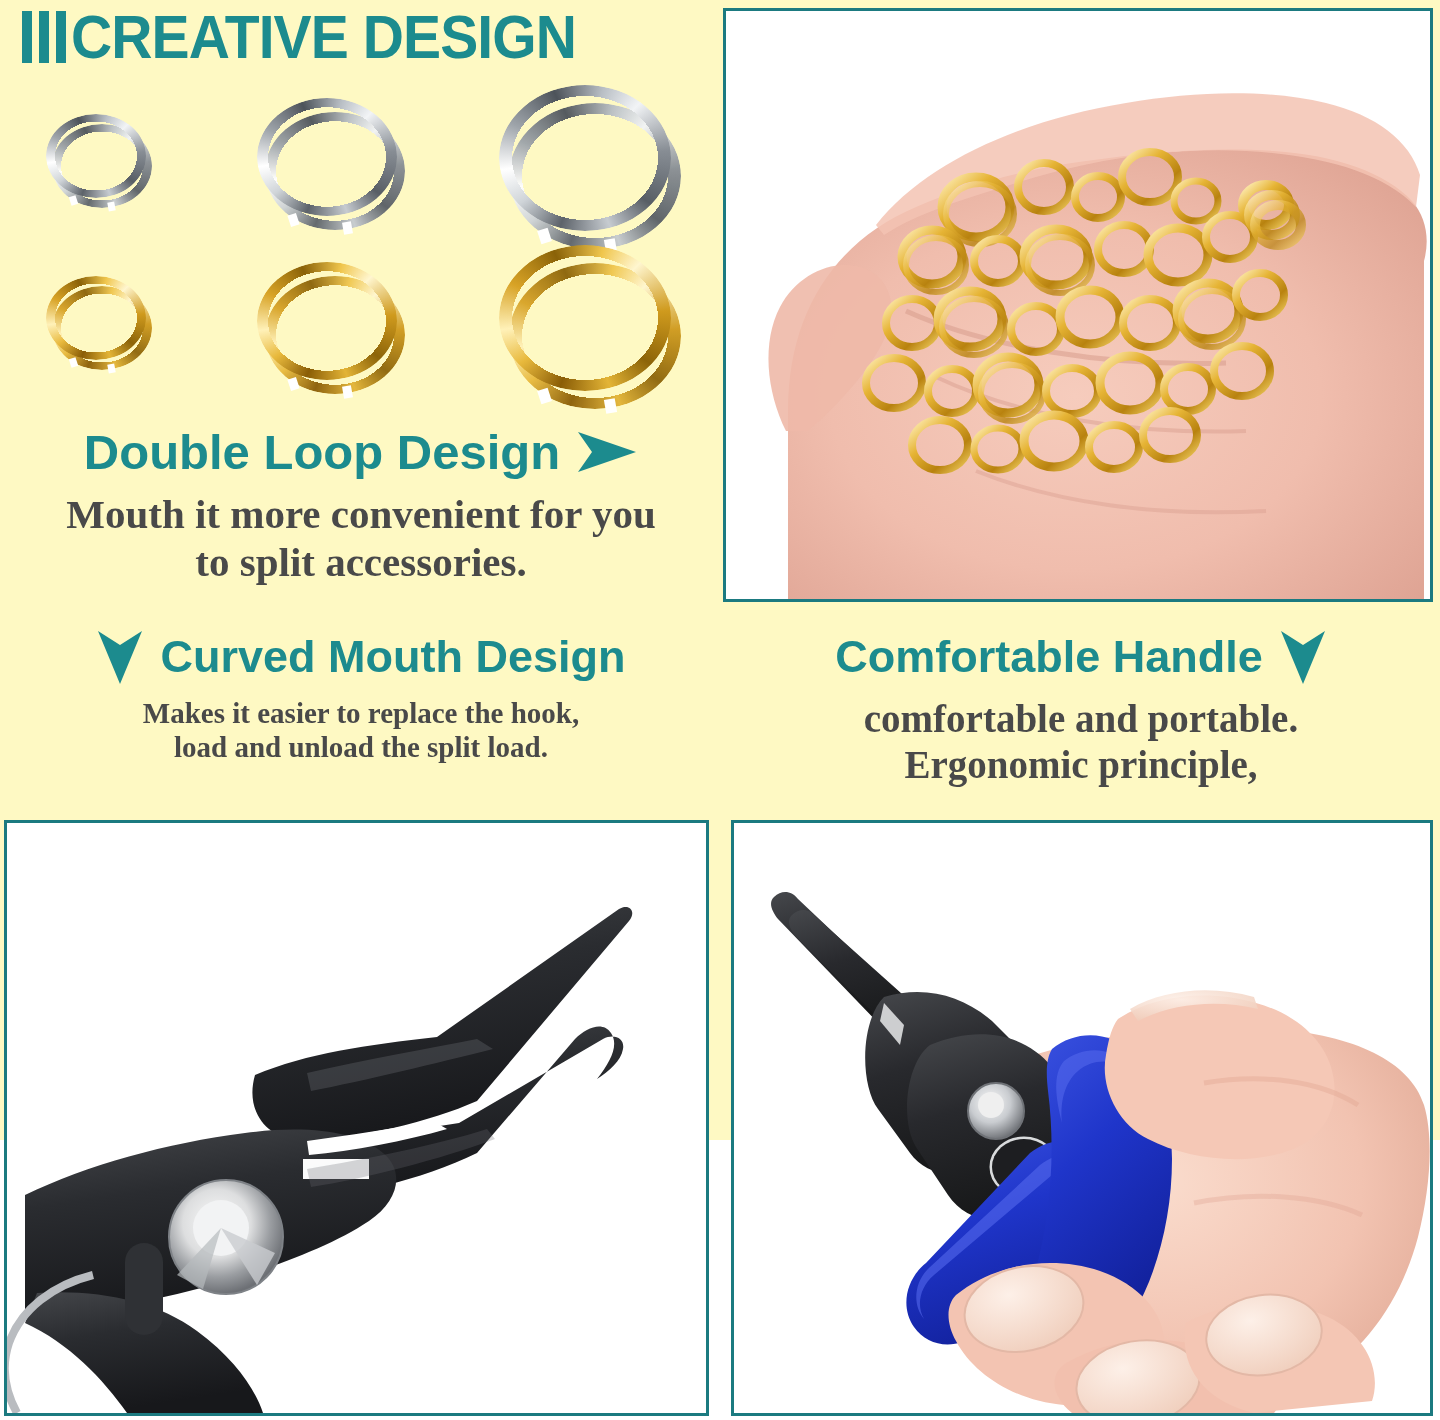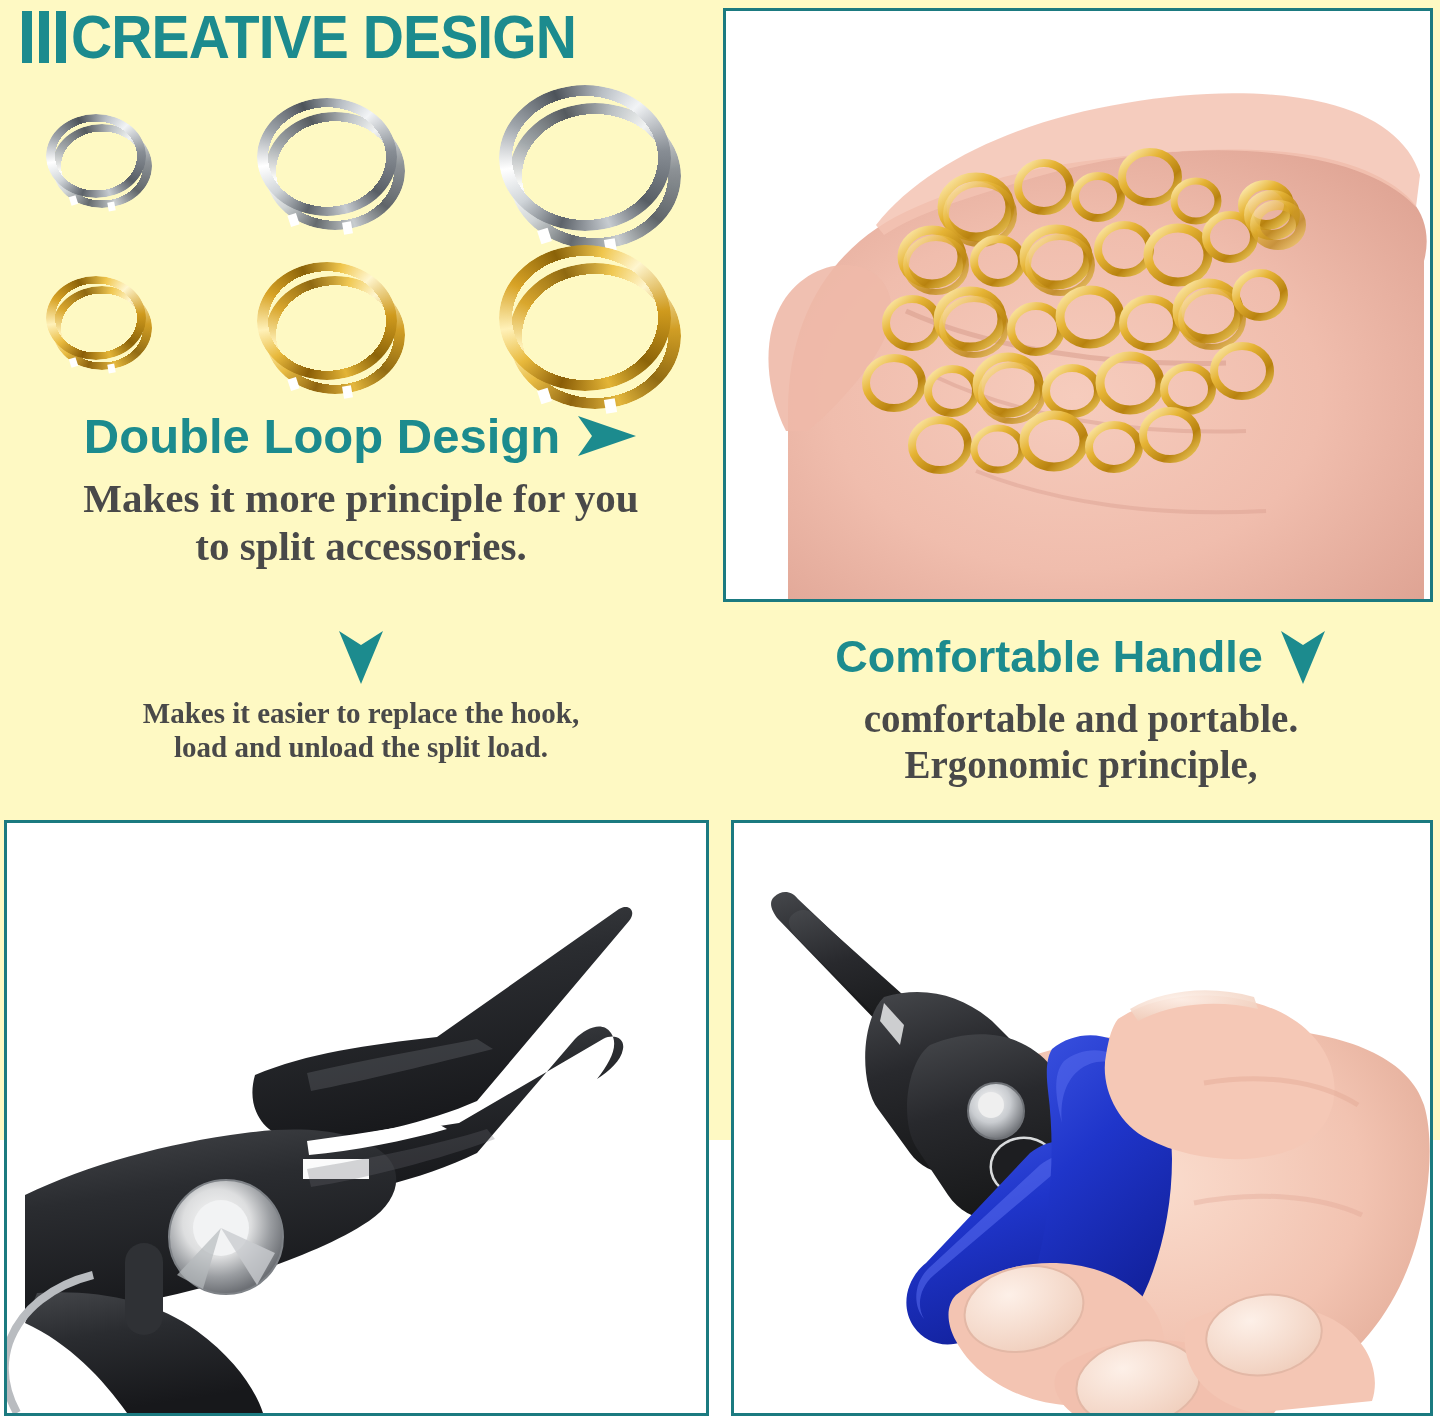--- a/index.html
+++ b/index.html
@@ -89,21 +89,21 @@
     white-space:nowrap;
   }
   .feat-body {
     font-family:"Liberation Serif", serif;
     font-weight:bold;
     color:#494949;
     text-align:center;
     line-height:1.18;
   }
 
-  #feature-double-loop { left:0px;  top:408px; width:722px; }
+  #feature-double-loop { left:0px;  top:424px; width:722px; }
   #feature-double-loop .feat-head { font-size:49px; justify-content:center; }
   #feature-double-loop .feat-body { font-size:41px; margin-top:10px; padding:0 14px; }
 
   #feature-curved { left:0px;   top:628px; width:722px; }
   #feature-curved .feat-head { font-size:45px; }
   #feature-curved .feat-body { font-size:29px; margin-top:10px; padding:0 10px; }
 
   #feature-handle { left:722px; top:628px; width:718px; }
   #feature-handle .feat-head { font-size:45px; }
   #feature-handle .feat-body { font-size:39px; margin-top:10px; padding:0 30px; }
@@ -193,32 +193,33 @@
   <div class="feature" id="feature-double-loop">
     <div class="feat-head">
       <span>Double Loop Design</span>
       <span class="arrow">
         <svg width="62" height="44" viewBox="0 0 62 44">
           <path d="M2 2 L60 22 L2 42 L16 22 Z" fill="#1c8b8e"></path>
         </svg>
       </span>
     </div>
     <div class="feat-body">
-      <div>Makes it more principle for you</div>
+      <div>Mouth it more convenient for you</div>
       <div>to split accessories.</div>
     </div>
   </div>
 
   <div class="feature" id="feature-curved">
     <div class="feat-head" style="justify-content:center;">
       <span class="arrow">
         <svg width="48" height="58" viewBox="0 0 48 58">
           <path d="M2 3 L24 56 L46 3 L24 17 Z" fill="#1c8b8e"></path>
         </svg>
       </span>
+      <span>Curved Mouth Design</span>
     </div>
     <div class="feat-body">
       <div>Makes it easier to replace the hook,</div>
       <div>load and unload the split load.</div>
     </div>
   </div>
 
   <div class="feature" id="feature-handle">
     <div class="feat-head">
       <span>Comfortable Handle</span>

